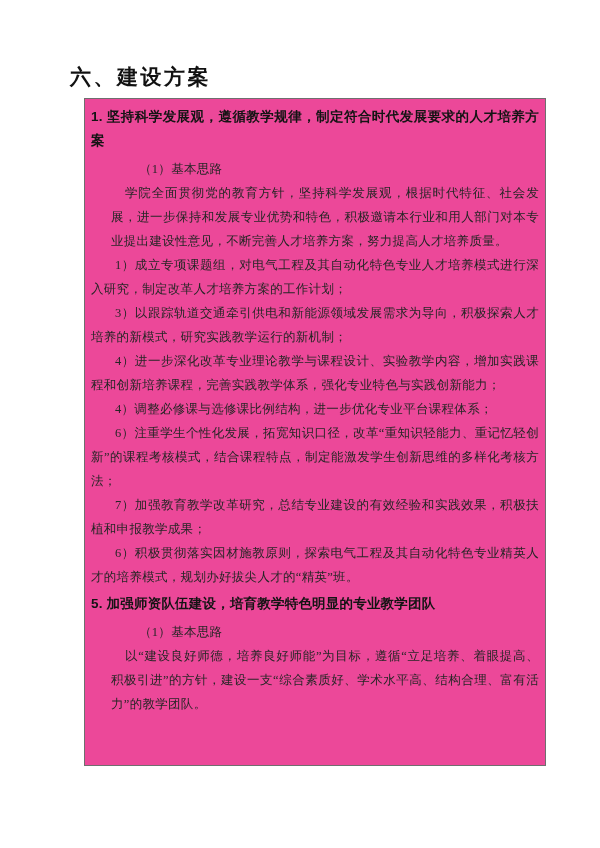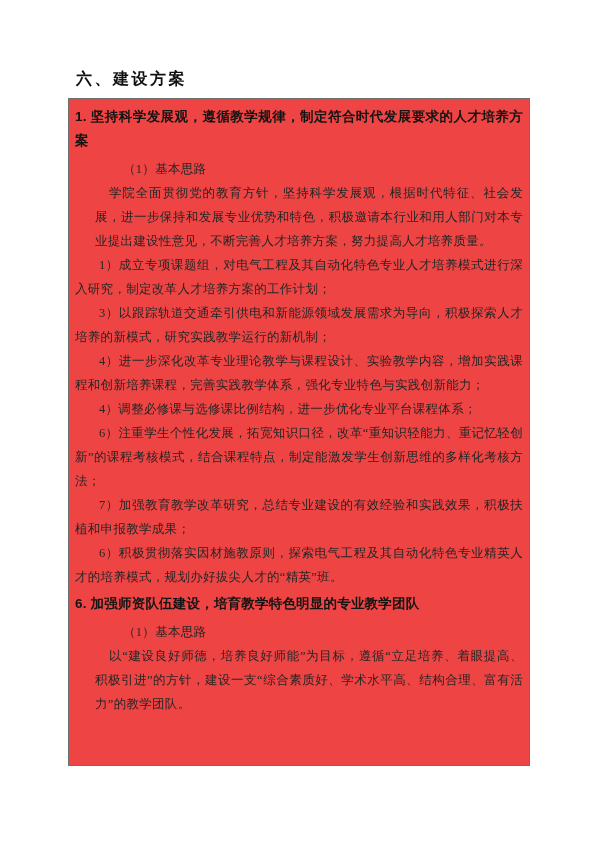--- a/index.html
+++ b/index.html
@@ -7,34 +7,34 @@
     width: 600px; height: 848px;
     background: #ffffff;
     position: relative;
     font-family: "Liberation Sans", sans-serif;
     color: #1f1f1f;
     overflow: hidden;
   }
   .page-title {
     position: absolute;
     left: 70px; top: 63px;
-    margin: 6px;
-    font-size: 16px;
+    margin: 0;
+    font-size: 21px;
     font-weight: bold;
     letter-spacing: 2.5px;
     color: #111111;
     font-family: "Liberation Sans", sans-serif;
   }
   .doc-frame {
     position: absolute;
-    left: 68px; top: 98px;
+    left: 84px; top: 98px;
     width: 462px; height: 668px;
     box-sizing: border-box;
     border: 1px solid #6f6f6f;
-    background: #ef4444;
+    background: #ec4899;
     overflow: hidden;
   }
   .doc-body {
     padding: 3px 6px 0 6px;
   }
   .doc-body p {
     margin: 0;
     font-size: 12.5px;
     line-height: 24px;
     text-align: justify;
@@ -74,17 +74,17 @@
       <p class="heading">1. 坚持科学发展观，遵循教学规律，制定符合时代发展要求的人才培养方案</p>
       <p class="sub">（1）基本思路</p>
       <p class="para">学院全面贯彻党的教育方针，坚持科学发展观，根据时代特征、社会发展，进一步保持和发展专业优势和特色，积极邀请本行业和用人部门对本专业提出建设性意见，不断完善人才培养方案，努力提高人才培养质量。</p>
       <p class="item">1）成立专项课题组，对电气工程及其自动化特色专业人才培养模式进行深入研究，制定改革人才培养方案的工作计划；</p>
       <p class="item">3）以跟踪轨道交通牵引供电和新能源领域发展需求为导向，积极探索人才培养的新模式，研究实践教学运行的新机制；</p>
       <p class="item">4）进一步深化改革专业理论教学与课程设计、实验教学内容，增加实践课程和创新培养课程，完善实践教学体系，强化专业特色与实践创新能力；</p>
       <p class="item">4）调整必修课与选修课比例结构，进一步优化专业平台课程体系；</p>
       <p class="item">6）注重学生个性化发展，拓宽知识口径，改革“重知识轻能力、重记忆轻创新”的课程考核模式，结合课程特点，制定能激发学生创新思维的多样化考核方法；</p>
       <p class="item">7）加强教育教学改革研究，总结专业建设的有效经验和实践效果，积极扶植和申报教学成果；</p>
       <p class="item">6）积极贯彻落实因材施教原则，探索电气工程及其自动化特色专业精英人才的培养模式，规划办好拔尖人才的“精英”班。</p>
-      <p class="heading">6. 加强师资队伍建设，培育教学特色明显的专业教学团队</p>
+      <p class="heading">5. 加强师资队伍建设，培育教学特色明显的专业教学团队</p>
       <p class="sub">（1）基本思路</p>
       <p class="para">以“建设良好师德，培养良好师能”为目标，遵循“立足培养、着眼提高、积极引进”的方针，建设一支“综合素质好、学术水平高、结构合理、富有活力”的教学团队。</p>
     </div>
 </div>
 
 </body></html>

